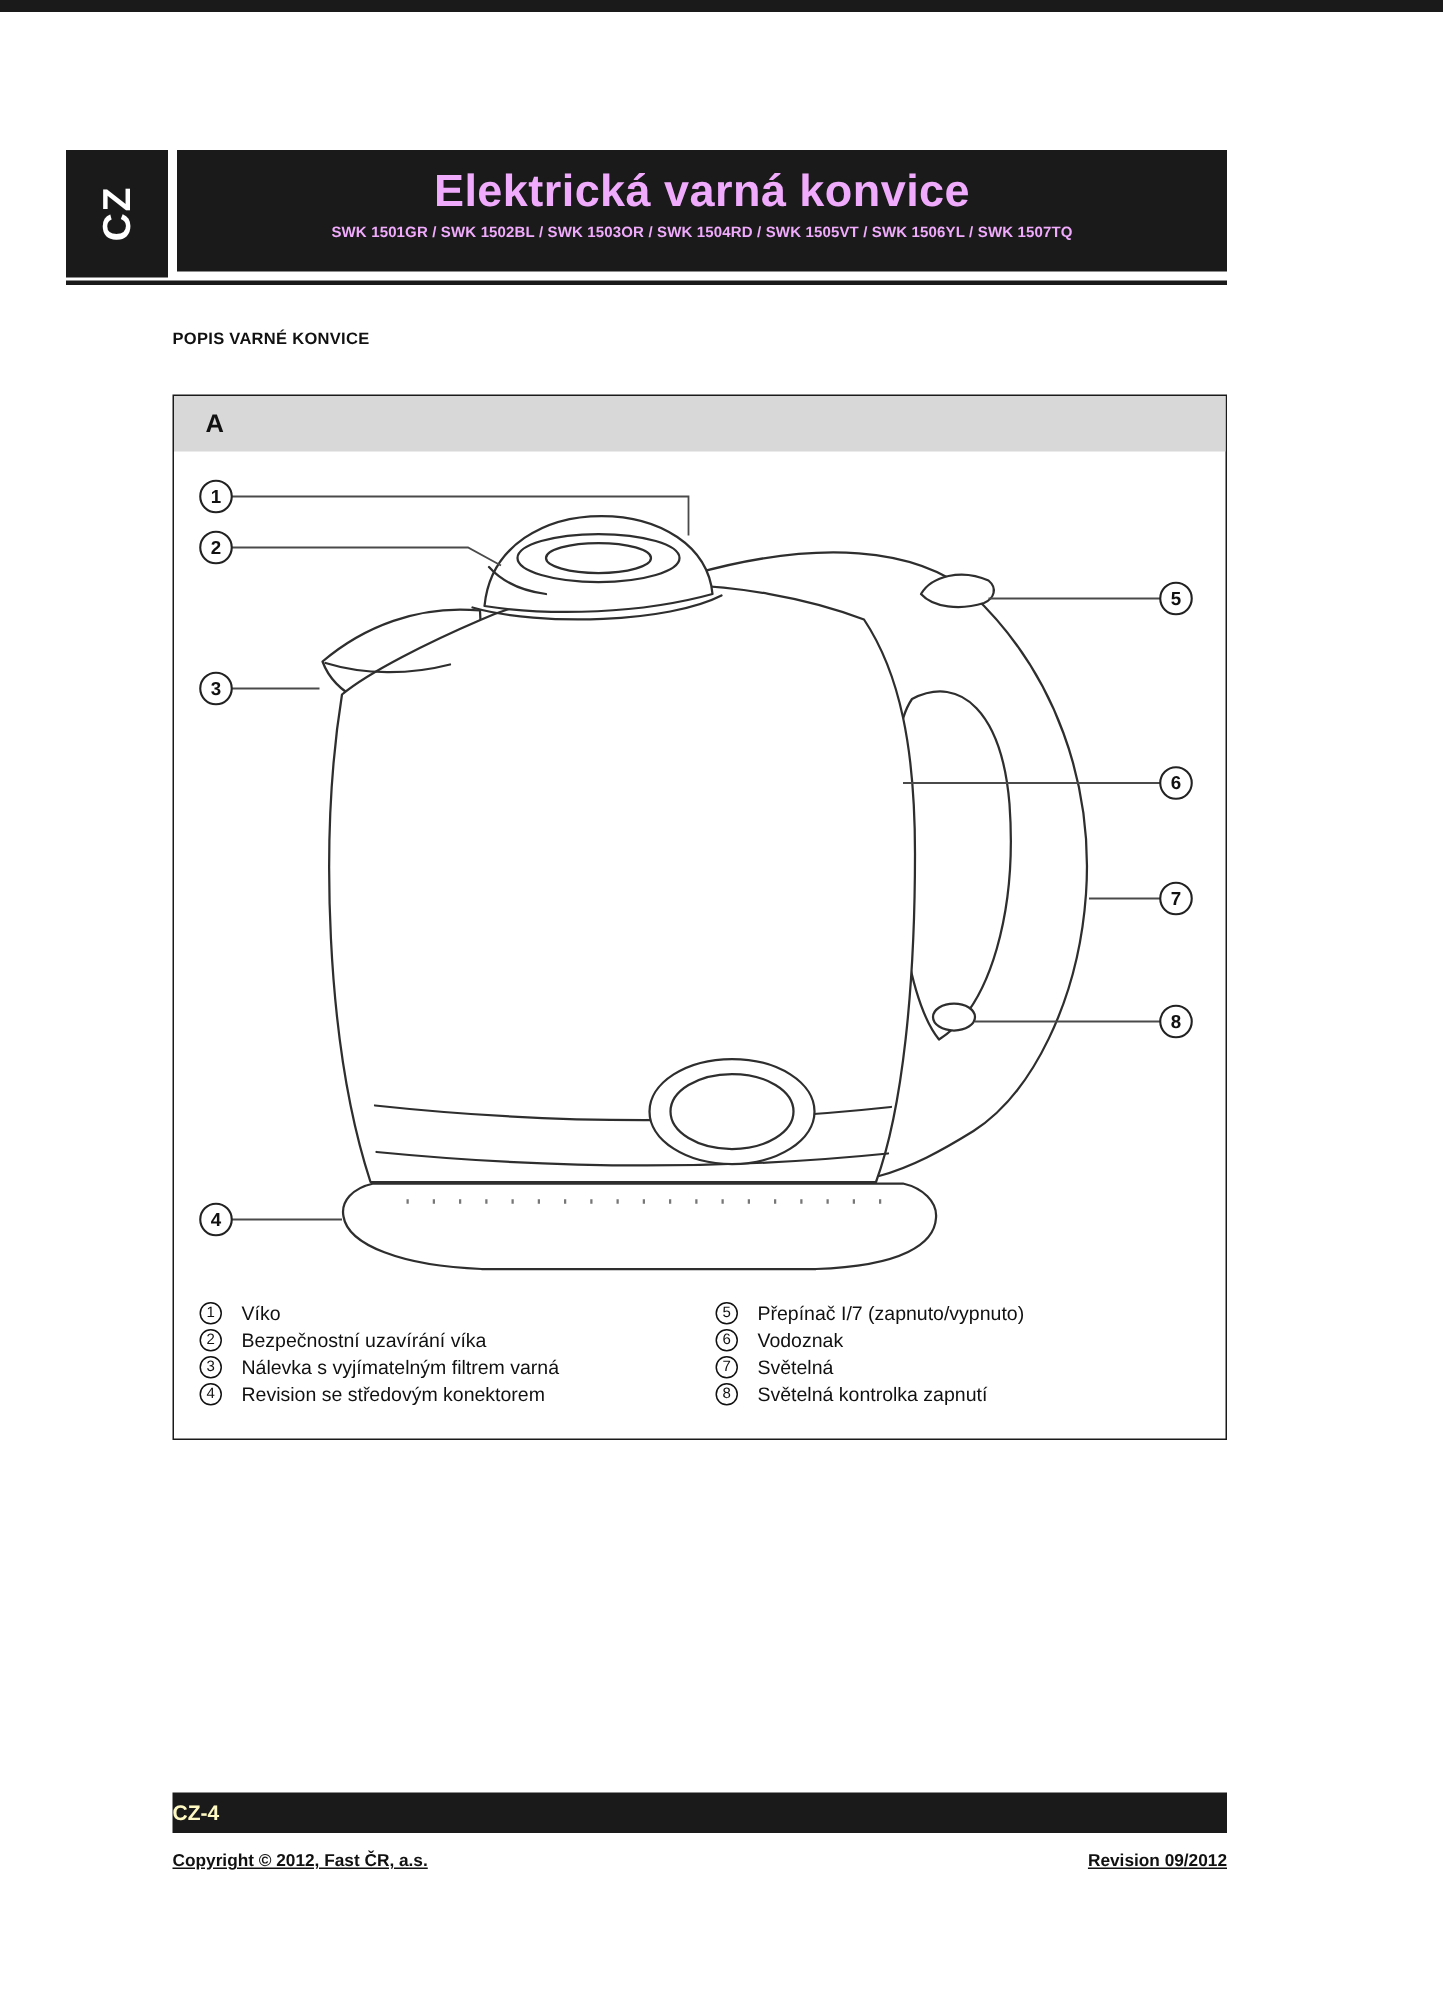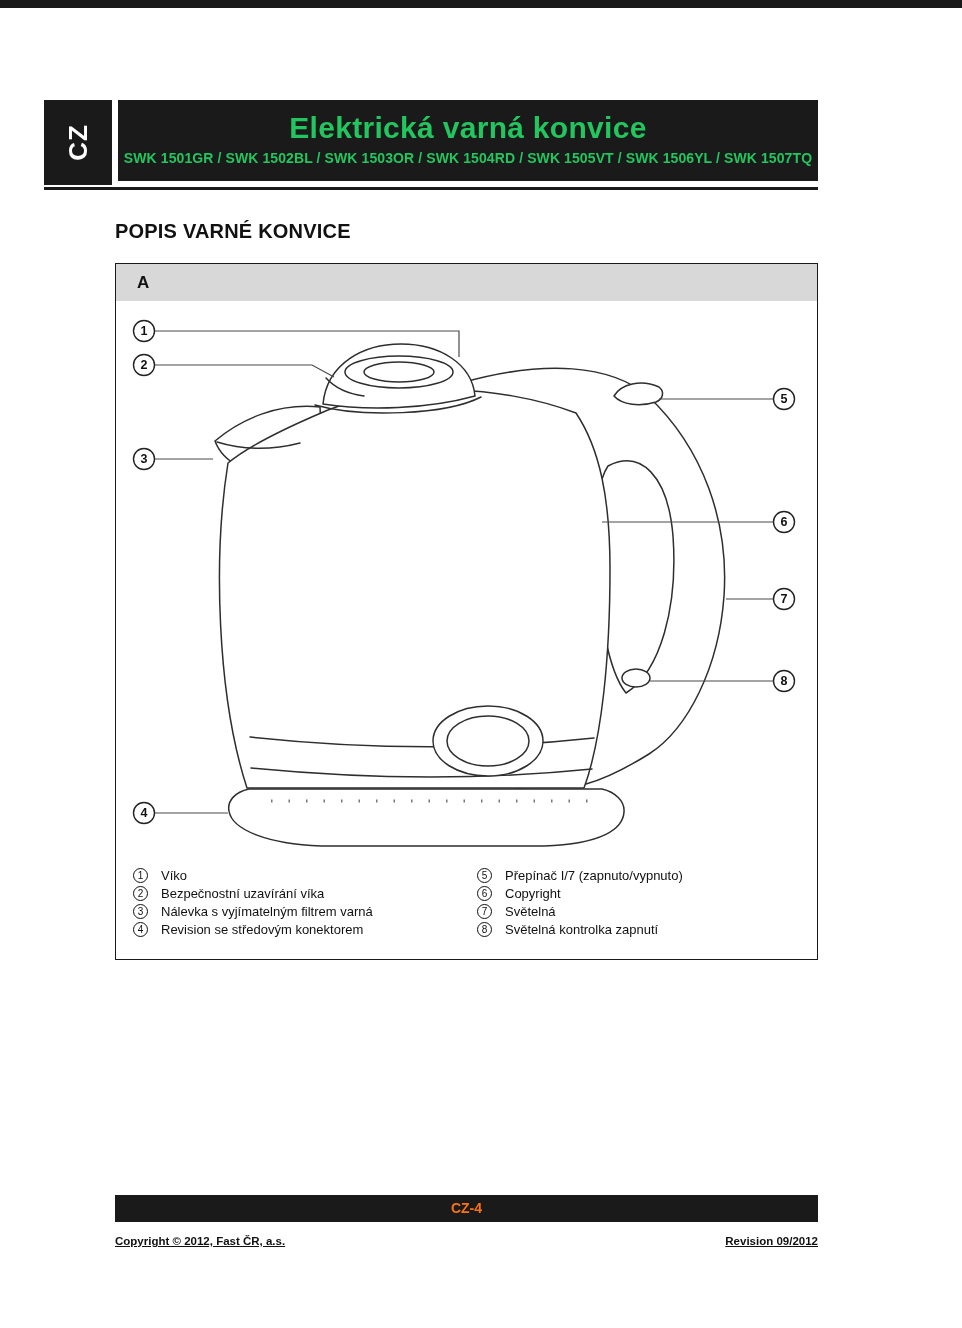--- a/index.html
+++ b/index.html
@@ -7,47 +7,47 @@
         font-family:"Liberation Sans",sans-serif;color:#111;overflow:hidden;}
 
   .top-strip{position:absolute;top:0;left:0;width:962px;height:8px;background:#1a1a1a;}
 
   .cz-tab{position:absolute;top:100px;left:44px;width:68px;height:85px;background:#1a1a1a;
           display:flex;align-items:center;justify-content:center;}
   .cz-tab span{color:#fff;font-size:26px;font-weight:700;letter-spacing:1px;
                transform:rotate(-90deg);display:block;}
 
   .header-bar{position:absolute;top:100px;left:118px;width:700px;height:81px;background:#1a1a1a;
-              color:#22c55e;text-align:center;box-sizing:border-box;padding-top:11px;}
+              color:#f0abfc;text-align:center;box-sizing:border-box;padding-top:11px;}
   .header-title{font-size:30px;font-weight:700;letter-spacing:.3px;line-height:34px;}
-  .header-models{font-size:14px;font-weight:700;margin-top:5px;letter-spacing:.1px;}
+  .header-models{font-size:10px;font-weight:700;margin-top:5px;letter-spacing:.1px;}
 
   .header-rule{position:absolute;top:187px;left:44px;width:774px;height:3px;background:#1a1a1a;}
 
-  .section-title{position:absolute;top:220px;left:115px;font-size:20px;font-weight:700;letter-spacing:.2px;}
+  .section-title{position:absolute;top:220px;left:115px;font-size:11px;font-weight:700;letter-spacing:.2px;}
 
   .figure-box{position:absolute;top:263px;left:115px;width:703px;height:697px;
               border:1.5px solid #1a1a1a;box-sizing:border-box;background:#fff;}
   .figure-header{height:37px;background:#d8d8d8;display:flex;align-items:center;
                  padding-left:21px;font-size:17px;font-weight:700;color:#111;}
   .figure-canvas{position:relative;width:700px;height:562px;}
   .figure-canvas svg{display:block;}
 
   .figure-legend{display:flex;padding:5px 0 0 17px;font-size:13px;line-height:15.5px;color:#111;}
   .legend-col{display:flex;flex-direction:column;}
   .legend-col.left{width:344px;}
   .legend-col.right{flex:1;}
   .legend-row{display:flex;align-items:center;margin-bottom:2.5px;}
   .lnum{flex:none;width:15px;height:15px;border:1.2px solid #111;border-radius:50%;
         display:inline-flex;align-items:center;justify-content:center;
         font-size:10px;font-weight:400;margin-right:13px;box-sizing:border-box;}
   .ltext{white-space:nowrap;text-align:right;}
 
   .footer-bar{position:absolute;top:1195px;left:115px;width:703px;height:27px;background:#1a1a1a;
-              color:#f97316;text-align:center;font-size:14px;font-weight:700;line-height:27px;}
+              color:#fef9c3;text-align:left;font-size:14px;font-weight:700;line-height:27px;}
   .footer-meta{position:absolute;top:1235px;left:115px;width:703px;display:flex;
                justify-content:space-between;font-size:11.5px;font-weight:700;text-decoration:underline;}
 
   
   .stroke{fill:none;stroke:#2e2e2e;stroke-width:1.5;stroke-linecap:round;stroke-linejoin:round;}
   .wfill{fill:#ffffff;stroke:#2e2e2e;stroke-width:1.5;stroke-linejoin:round;}
   .leader{fill:none;stroke:#4a4a4a;stroke-width:1.2;}
   .callout-circle{fill:#ffffff;stroke:#222;stroke-width:1.4;}
   .callout-num{font-family:"Liberation Sans",sans-serif;font-size:12.5px;font-weight:600;fill:#111;}
 </style>
@@ -197,21 +197,21 @@
           <span class="ltext">Revision se středovým konektorem</span>
         </div>
       </div>
       <div class="legend-col right">
         <div class="legend-row">
           <span class="lnum">5</span>
           <span class="ltext">Přepínač I/7 (zapnuto/vypnuto)</span>
         </div>
         <div class="legend-row">
           <span class="lnum">6</span>
-          <span class="ltext">Copyright</span>
+          <span class="ltext">Vodoznak</span>
         </div>
         <div class="legend-row">
           <span class="lnum">7</span>
           <span class="ltext">Světelná</span>
         </div>
         <div class="legend-row">
           <span class="lnum">8</span>
           <span class="ltext">Světelná kontrolka zapnutí</span>
         </div>
       </div>

